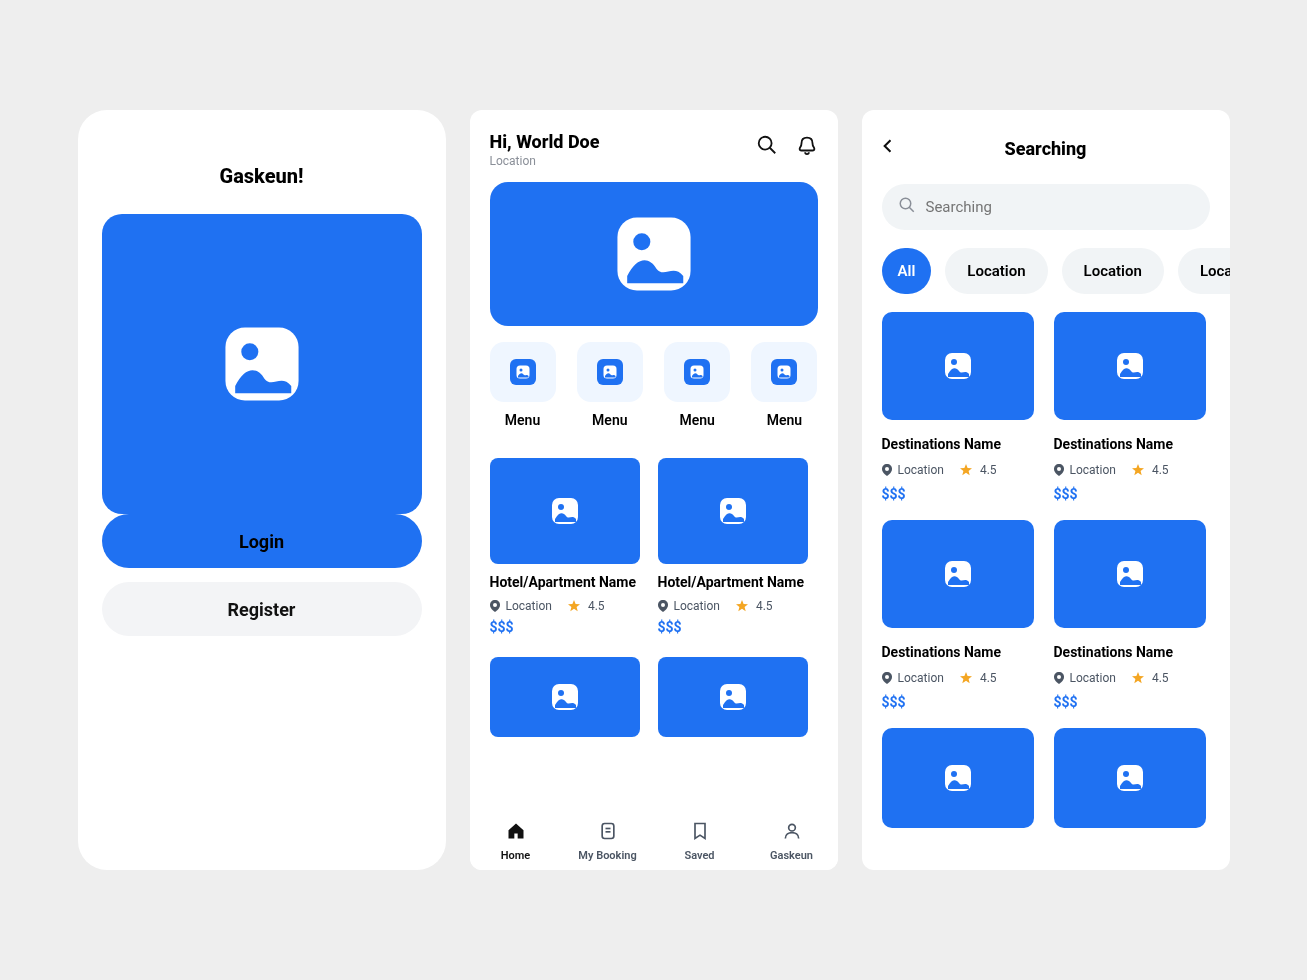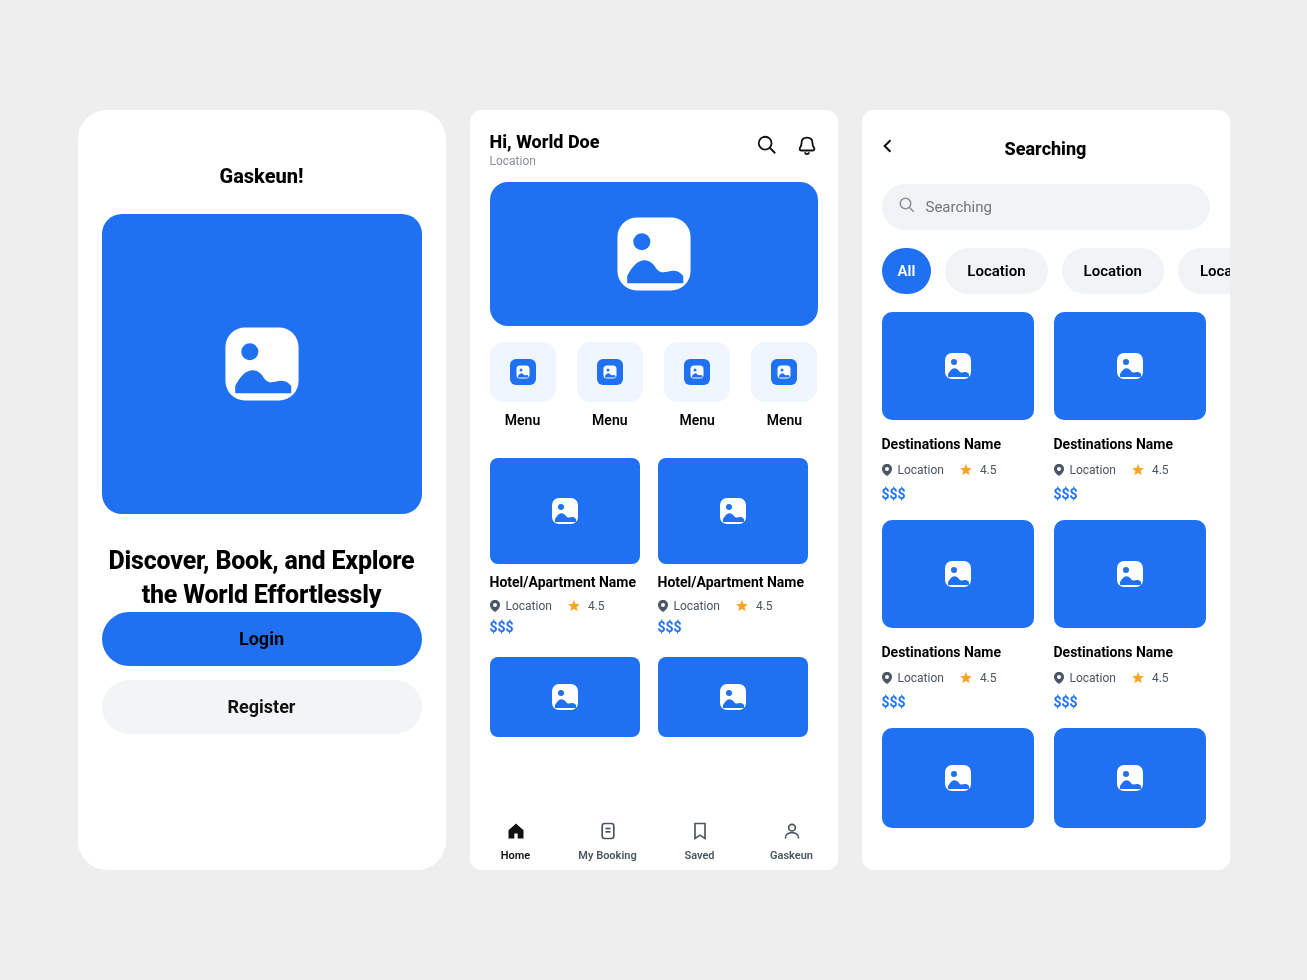--- a/index.html
+++ b/index.html
@@ -112,21 +112,20 @@
 
 <div class="stage">
 
   <div class="phone s1">
     <div class="brand">Gaskeun!</div>
     <div class="img-ph hero">
       <svg viewBox="0 0 64 64">
           <use href="#img-glyph"></use>
         </svg>
     </div>
-    <div class="tagline">Discover, Book, and Explore the World Effortlessly</div>
     <div class="btn btn-primary">Login</div>
     <div class="btn btn-secondary">Register</div>
   </div>
 
   <div class="phone s2">
     <div class="topbar">
       <div>
         <div class="greeting">Hi, World Doe</div>
         <div class="location-sub">Location</div>
       </div>

